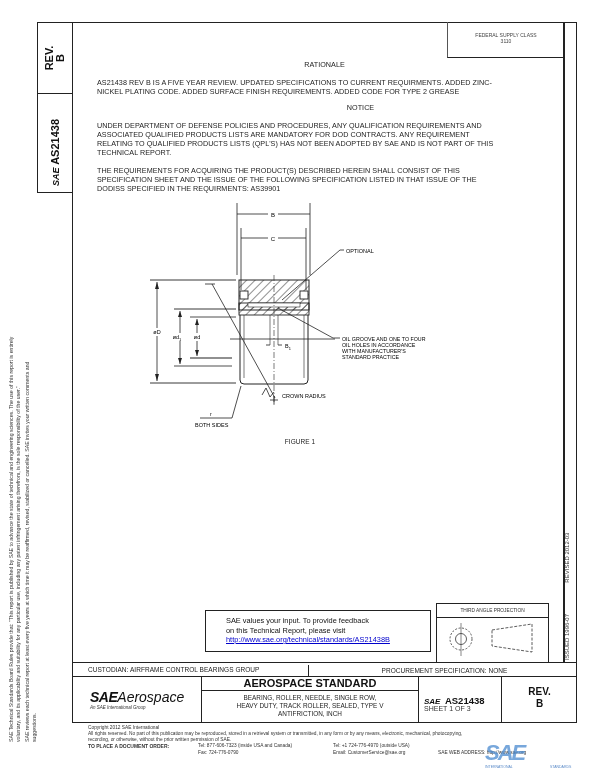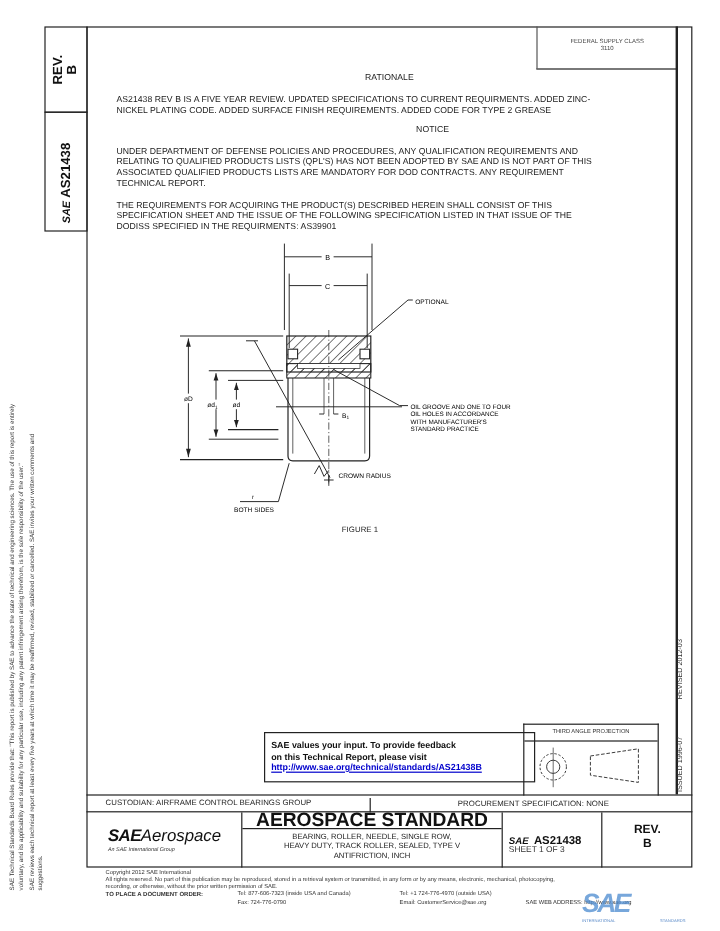--- a/index.html
+++ b/index.html
@@ -52,22 +52,22 @@
 
 <div class="abs txt center" style="left:72px; top:60px; width:505px;">RATIONALE</div>
 <div class="abs txt" style="left:97px; top:78px; width:460px;">
   <div>AS21438 REV B IS A FIVE YEAR REVIEW. UPDATED SPECIFICATIONS TO CURRENT REQUIRMENTS. ADDED ZINC-</div>
   <div>NICKEL PLATING CODE. ADDED SURFACE FINISH REQUIREMENTS. ADDED CODE FOR TYPE 2 GREASE</div>
 </div>
 
 <div class="abs txt center" style="left:72px; top:103px; width:505px;padding-left:36px;">NOTICE</div>
 <div class="abs txt" style="left:97px; top:121px; width:460px;">
   <div>UNDER DEPARTMENT OF DEFENSE POLICIES AND PROCEDURES, ANY QUALIFICATION REQUIREMENTS AND</div>
+  <div>ASSOCIATED QUALIFIED PRODUCTS LISTS ARE MANDATORY FOR DOD CONTRACTS.  ANY REQUIREMENT</div>
   <div>RELATING TO QUALIFIED PRODUCTS LISTS (QPL'S) HAS NOT BEEN ADOPTED BY SAE AND IS NOT PART OF THIS</div>
-  <div>ASSOCIATED QUALIFIED PRODUCTS LISTS ARE MANDATORY FOR DOD CONTRACTS.  ANY REQUIREMENT</div>
   <div>TECHNICAL REPORT.</div>
 </div>
 <div class="abs txt" style="left:97px; top:166px; width:460px;">
   <div>THE REQUIREMENTS FOR ACQUIRING THE PRODUCT(S) DESCRIBED HEREIN SHALL CONSIST OF THIS</div>
   <div>SPECIFICATION SHEET AND THE ISSUE OF THE FOLLOWING SPECIFICATION LISTED IN THAT ISSUE OF THE</div>
   <div>DODISS SPECIFIED IN THE REQUIRMENTS: AS39901</div>
 </div>
 
 <svg class="abs dwg" style="left:140px; top:195px;" width="340" height="260" viewBox="140 195 340 260">
   <defs>
@@ -162,21 +162,21 @@
 </svg>
 
 <div class="abs txt center" style="left:250px; top:437px; width:100px; font-size:6.5px;">FIGURE 1</div>
 
 <div class="abs rot" style="left:564px; top:660px; font-size:6px; color:#333; width:230px;">
   <span>ISSUED 1996-07</span>
   <span style="display:inline-block; width:28px;"></span>
   <span>REVISED 2012-03</span>
 </div>
 
-<div class="abs" style="left:220px; top:610px; width:226px; height:42px; border:1.5px solid #222; box-sizing:border-box; padding:5px 0 0 5px; font-size:7.4px; line-height:9.5px; font-weight:bold;">
+<div class="abs" style="left:205px; top:610px; width:226px; height:42px; border:1.5px solid #222; box-sizing:border-box; padding:5px 0 0 20px; font-size:7.4px; line-height:9.5px; font-weight:normal;">
   <div>SAE values your input. To provide feedback</div>
   <div>on this Technical Report, please visit</div>
   <a class="link">http://www.sae.org/technical/standards/AS21438B</a>
 </div>
 
 <div class="abs" style="left:436px; top:603px; width:113px; height:60px; border:1px solid #222; border-bottom:none; box-sizing:border-box;">
   <div class="center" style="font-size:4.8px; line-height:6px; color:#333; padding:4px 0 3px 0; border-bottom:1px solid #222;">THIRD ANGLE PROJECTION</div>
   <svg width="111" height="44" viewBox="0 0 111 44">
     <circle cx="24" cy="21" r="11" fill="none" stroke="#333" stroke-width="0.8" stroke-dasharray="2,1.5"></circle>
     <circle cx="24" cy="21" r="5.5" fill="none" stroke="#333" stroke-width="0.8"></circle>
@@ -193,21 +193,21 @@
 <div class="abs" style="left:72px; top:677px; width:505px; height:46px;">
 
   <div class="abs" style="left:0; top:0; width:130px; height:46px; border-right:1.5px solid #222; box-sizing:border-box;">
     <div style="position:absolute; left:18px; top:11px; white-space:nowrap;">
       <span style="font-weight:900; font-style:italic; font-size:14px; letter-spacing:-0.5px;">SAE</span><span style="font-size:14px; font-style:italic; font-weight:normal;">Aerospace</span>
     </div>
     <div style="position:absolute; left:18px; top:28px; font-size:4.5px; font-style:italic; color:#333;">An SAE International Group</div>
   </div>
 
   <div class="abs" style="left:130px; top:0; width:217px; height:46px; border-right:1.5px solid #222; box-sizing:border-box;">
-    <div class="center bold" style="font-size:16px; line-height:13px; border-bottom:1.5px solid #222; height:13px;">AEROSPACE STANDARD</div>
+    <div class="center bold" style="font-size:11px; line-height:13px; border-bottom:1.5px solid #222; height:13px;">AEROSPACE STANDARD</div>
     <div class="center" style="font-size:6.4px; line-height:8px; margin-top:3px; color:#222;">
       <div>BEARING, ROLLER, NEEDLE, SINGLE ROW,</div>
       <div>HEAVY DUTY, TRACK ROLLER, SEALED, TYPE V</div>
       <div>ANTIFRICTION, INCH</div>
     </div>
   </div>
 
   <div class="abs" style="left:347px; top:0; width:83px; height:46px; border-right:1.5px solid #222; box-sizing:border-box;">
     <div style="position:absolute; left:5px; top:13px; white-space:nowrap;">
       <span style="font-weight:900; font-style:italic; font-size:8px;">SAE</span>

